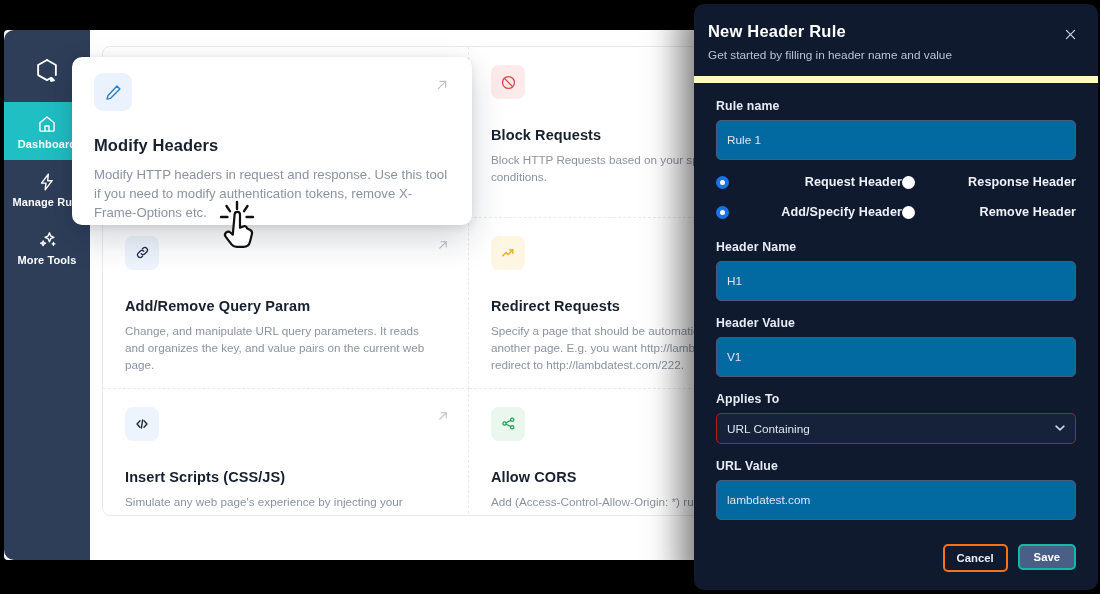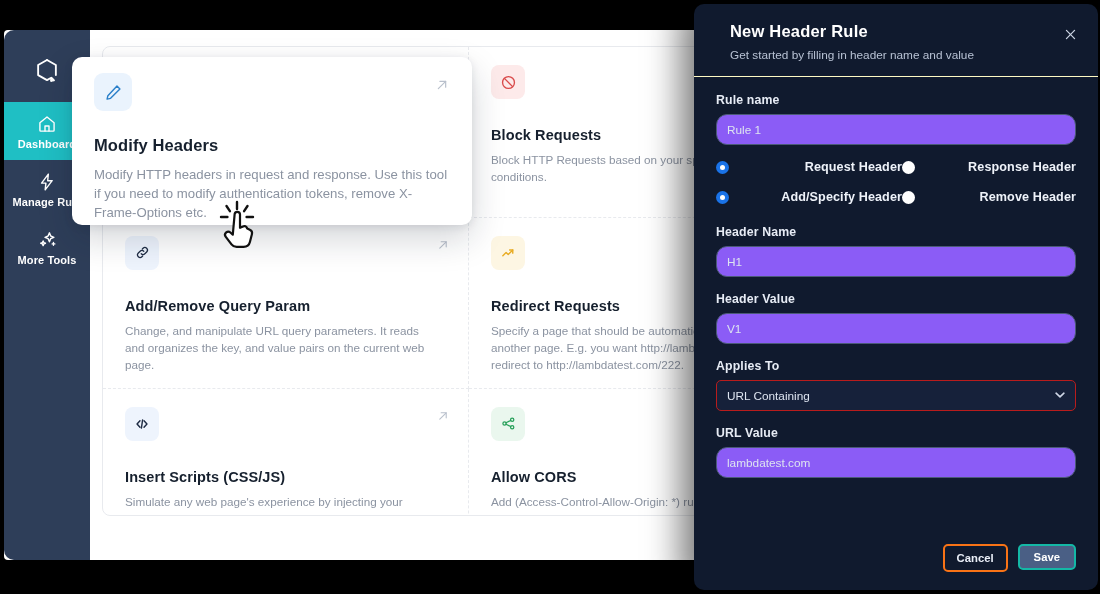--- a/index.html
+++ b/index.html
@@ -105,35 +105,35 @@
   
   .dialog {
     position:absolute; left: 694px; top: 4px; width: 404px; height: 586px;
     background:#101a2e;
     border-radius: 10px;
     box-shadow: -12px 0 36px rgba(0,0,0,.55);
     z-index: 40;
     display:flex; flex-direction:column;
     color:#e9edf4;
   }
-  .dlg-head { padding: 18px 22px 14px 36px; border-bottom: 1px solid #fef9c3; position:relative;}
+  .dlg-head { padding: 18px 22px 14px 14px; border-bottom: 7px solid #fef9c3; position:relative;}
   .dlg-title { font-size: 16.5px; font-weight: 700; color:#ffffff; letter-spacing:.2px;}
   .dlg-sub { margin-top: 7px; font-size: 11.8px; color:#b8c2d4; }
   .dlg-close {
     position:absolute; right: 18px; top: 20px; width: 20px; height:20px;
     color:#cfd7e6; cursor:pointer; display:flex; align-items:center; justify-content:center;
   }
   .dlg-body { padding: 16px 22px 0 22px; flex: 1 1 auto; }
   .fld-label {
     font-size: 12.3px; font-weight: 700; color:#e7ecf5; margin-bottom: 7px;
     letter-spacing:.15px;
   }
   .fld-input {
-    width: 100%; height: 31px; background:#8b5cf6;
-    border:1px solid #4b5a77; border-radius: 11px;
+    width: 100%; height: 40px; background:#0369a1;
+    border:1px solid #4b5a77; border-radius: 5px;
     color:#dde4f0; font-size: 11.8px; padding: 0 10px;
     font-family:"Liberation Sans", sans-serif;
     outline:none;
   }
   .fld-block { margin-bottom: 15px; }
   .fld-select {
     width:100%; height: 31px; background:#16213a;
     border:1px solid #b91c1c; border-radius:5px;
     color:#dde4f0; font-size:11.8px; padding: 0 10px;
     -webkit-appearance:none; appearance:none;

